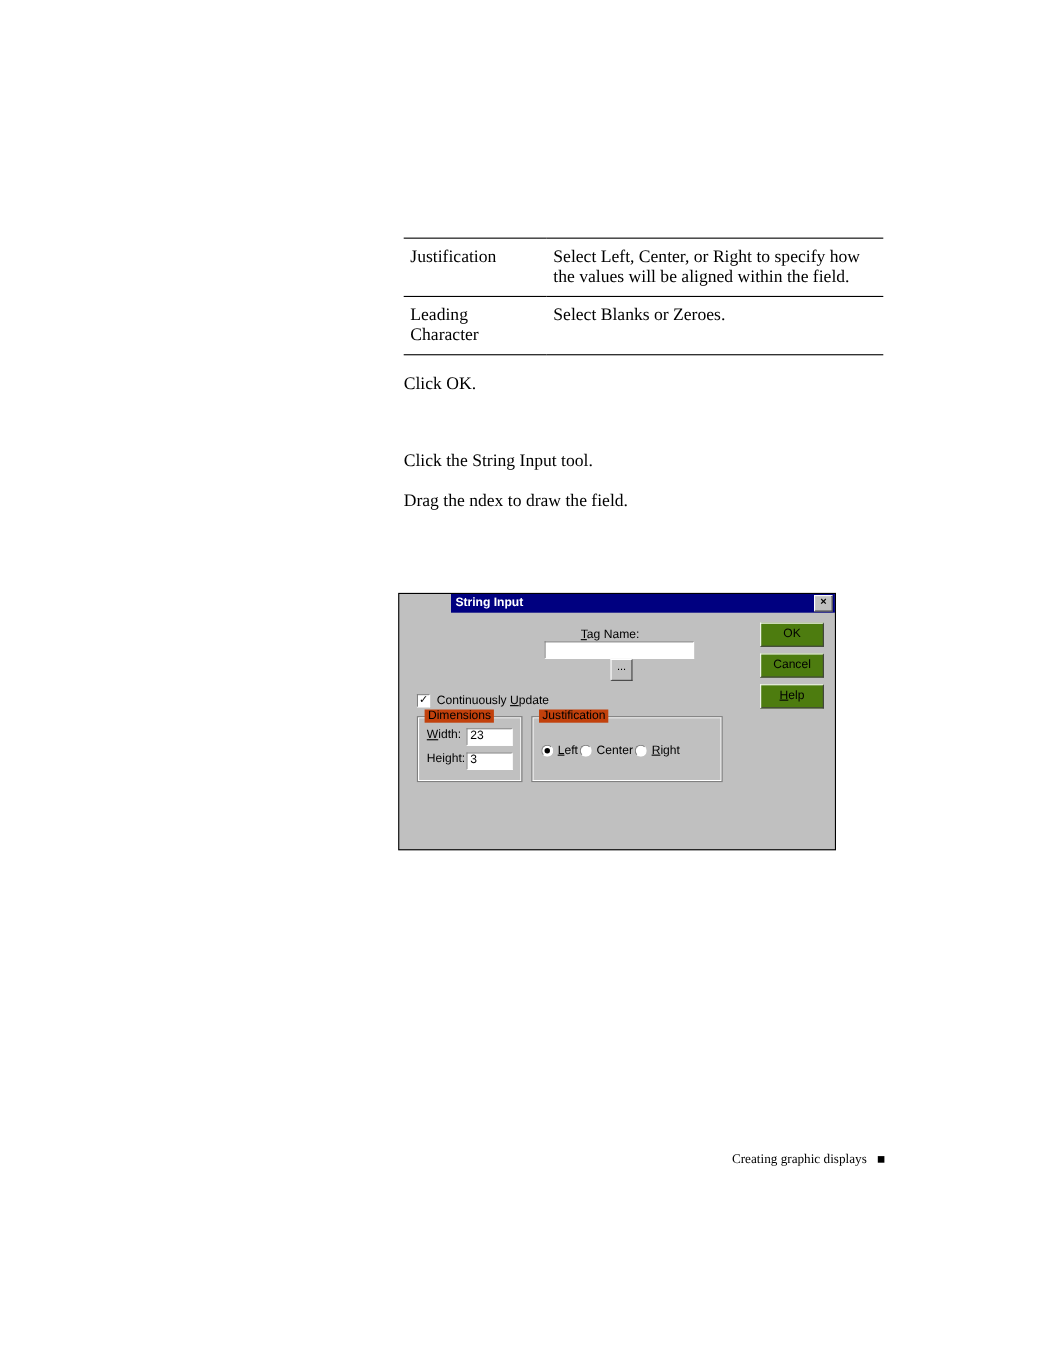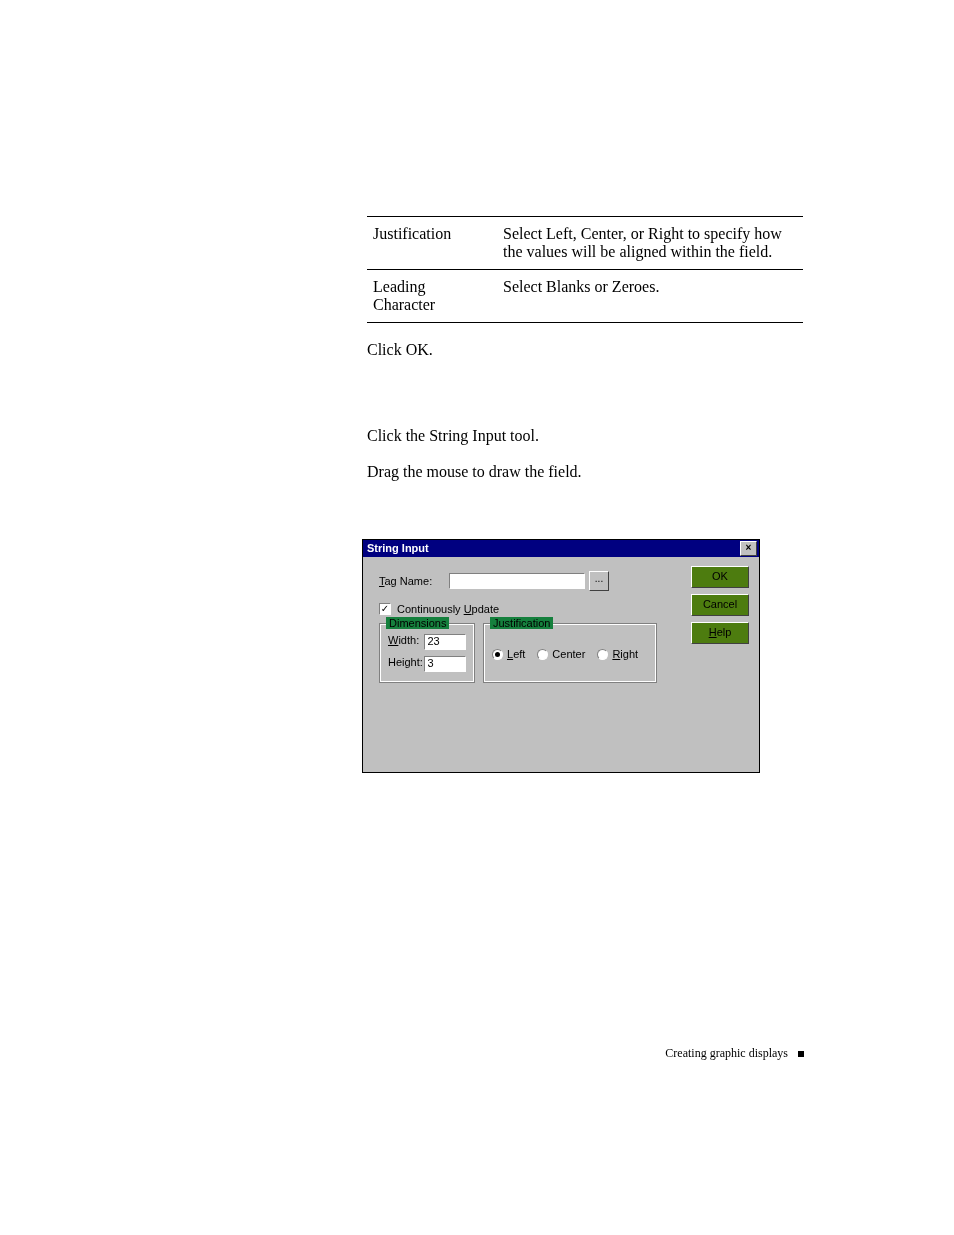--- a/index.html
+++ b/index.html
@@ -27,21 +27,21 @@
     padding: 8px 6px 8px 6px;
     vertical-align: top;
   }
   .tbl .col1 { width: 118px; }
   .tbl .row-top td { border-top: 1.5px solid #000; }
   .tbl .row-bot td { border-bottom: 1px solid #000; }
   .instr {
     font-size: 16px;
     margin-top: 18px;
   }
-  .instr p { margin: 16px 0 18px 0; }
+  .instr p { margin: 0 0 18px 0; }
 
   
   .dialog {
     position: absolute;
     left: 362px;
     top: 539px;
     width: 398px;
     height: 234px;
     background: #c0c0c0;
     border: 1px solid #000;
@@ -54,20 +54,21 @@
     background: #000080;
     color: #fff;
     height: 17px;
     line-height: 17px;
     padding-left: 4px;
     font-weight: bold;
     font-size: 11px;
     display: flex;
     justify-content: space-between;
     align-items: center;
+    margin-left: 47px;
   }
   .closebox {
     width: 15px;
     height: 13px;
     background: #c0c0c0;
     color: #000;
     font-size: 10px;
     line-height: 12px;
     text-align: center;
     margin-right: 2px;
@@ -79,20 +80,21 @@
     cursor: default;
   }
   .dlg-body {
     position: relative;
     padding: 14px 12px 10px 16px;
   }
   .row {
     display: flex;
     align-items: center;
     margin-bottom: 12px;
+    flex-direction: column;
   }
   .lbl {
     width: 70px;
     flex: none;
   }
   .ul { text-decoration: underline; }
   .txt-input {
     background: #fff;
     border-top: 1px solid #808080;
     border-left: 1px solid #808080;
@@ -144,36 +146,36 @@
     position: relative;
     border: 1px solid #808080;
     box-shadow: inset -1px -1px 0 #fff, inset 1px 1px 0 #fff;
     padding: 10px 8px 8px 8px;
     box-sizing: border-box;
   }
   .groupbox .legend {
     position: absolute;
     top: -7px;
     left: 6px;
-    background: #15803d;
+    background: #c2410c;
     padding: 0 3px;
     font-size: 11px;
   }
   .groups {
     display: flex;
     gap: 8px;
   }
   .gb-dim { width: 96px; height: 60px; }
   .gb-just { width: 174px; height: 60px; display:flex; align-items:center; }
 
   .dim-row { display:flex; align-items:flex-start; margin-bottom:6px; }
   .dim-lbl { width: 42px; }
   .dim-input { width: 47px; }
 
-  .radio-row { display:flex; gap:12px; align-items:flex-end; }
+  .radio-row { display:flex; gap:2px; align-items:flex-end; }
   .radio-item { display:flex; align-items:center; gap:4px; }
   .radio {
     width: 11px; height: 11px;
     border-radius: 50%;
     background: #fff;
     border-top: 1px solid #808080;
     border-left: 1px solid #808080;
     border-right: 1px solid #fff;
     border-bottom: 1px solid #fff;
     position: relative;
@@ -239,21 +241,21 @@
       <td class="col1">Leading Character</td>
       <td>Select Blanks or Zeroes.</td>
     </tr>
   </tbody>
     </table>
 
   <div class="instr">
     <p>Click OK.</p>
     <div style="height:34px"></div>
     <p>Click the String Input tool.</p>
-    <p>Drag the mouse to draw the field.</p>
+    <p>Drag the ndex to draw the field.</p>
   </div>
 </div>
 
 <div class="dialog">
   <div class="titlebar">
     <span>String Input</span>
     <span class="closebox">×</span>
   </div>
 
   <div class="dlg-body">

